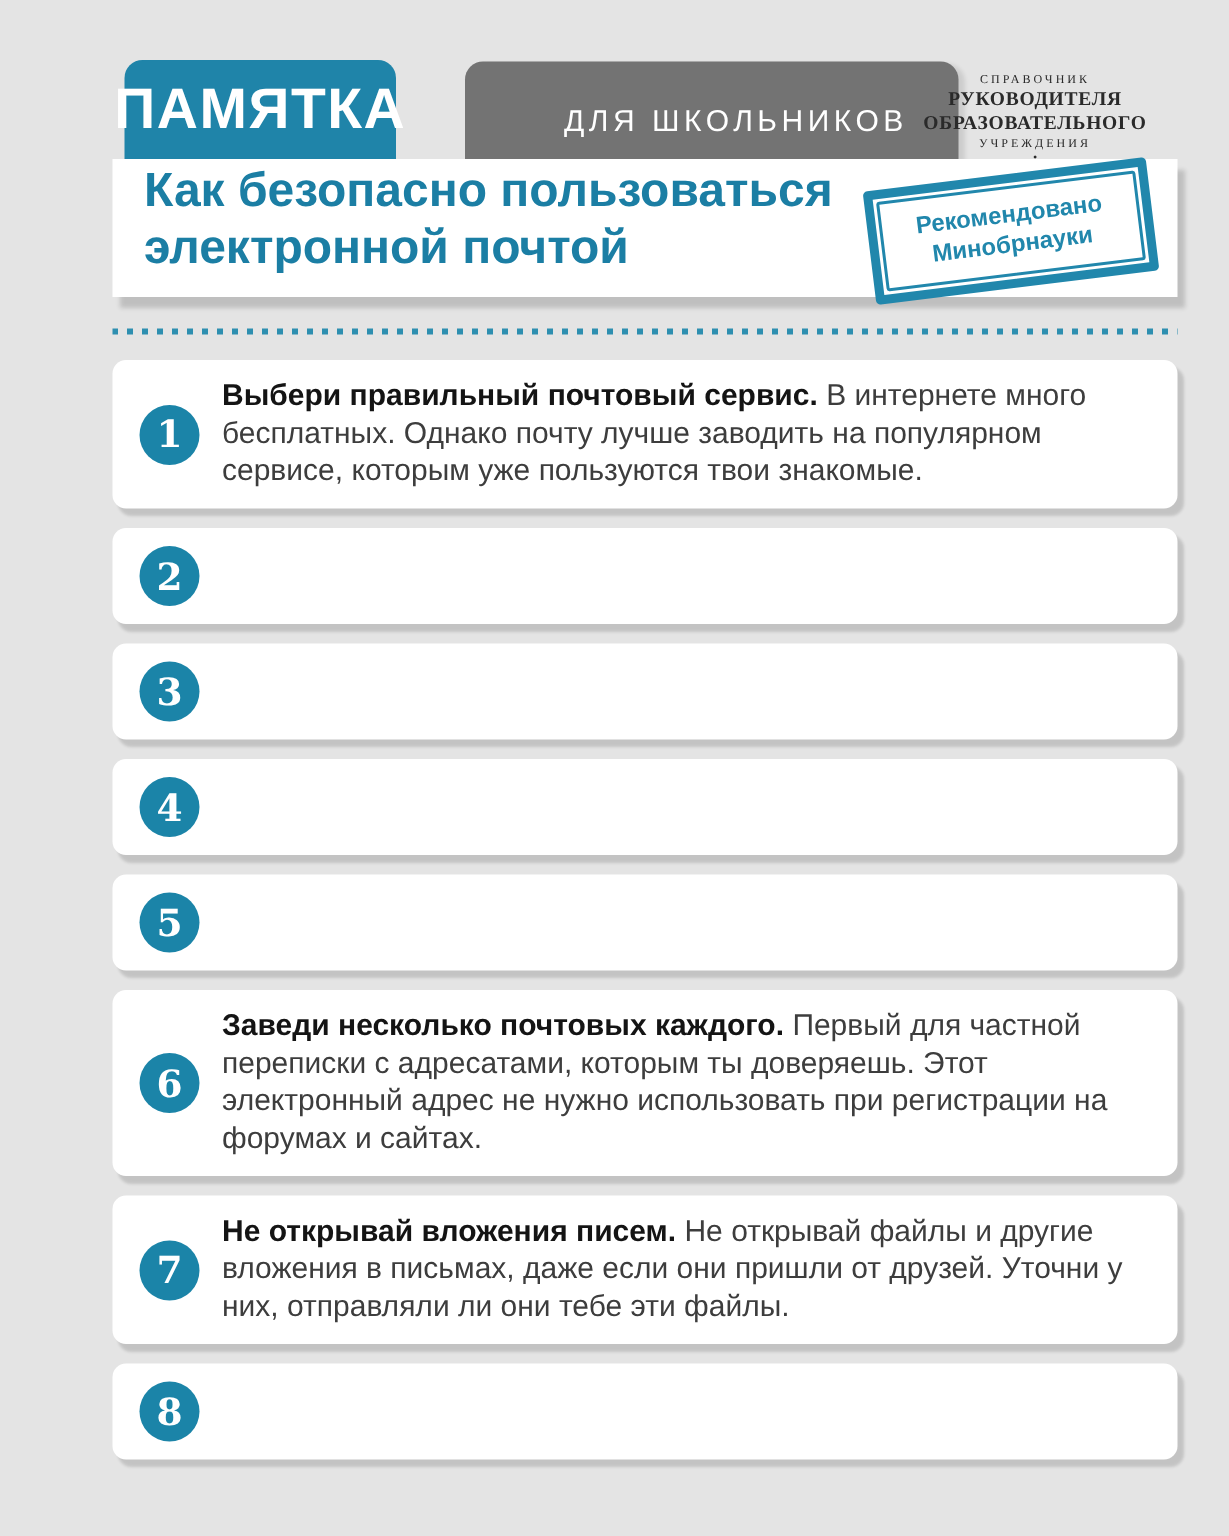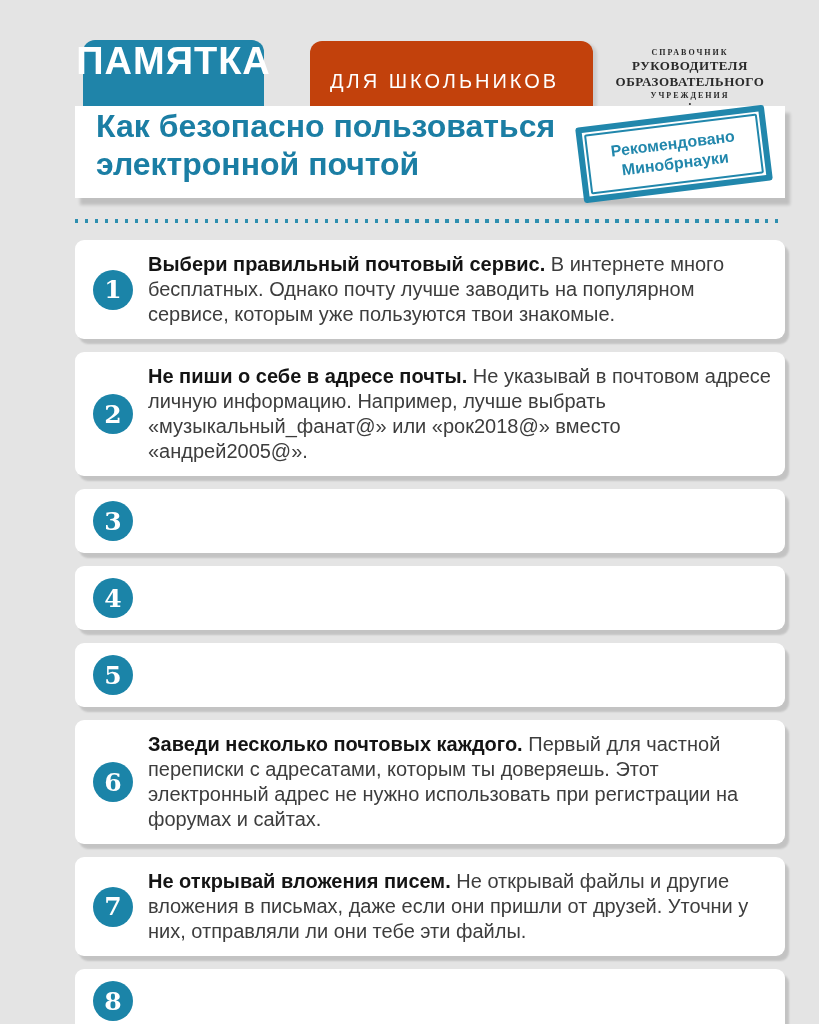--- a/index.html
+++ b/index.html
@@ -11,40 +11,40 @@
     overflow:hidden;
   }
   .page{position:relative;width:819px;height:1024px;background:#e4e4e4;}
   .content{position:absolute;left:75px;top:40px;width:710px;}
 
   
   .tabs-row{position:relative;height:66px;}
   .tab-dark{
     position:absolute;left:8px;top:0;width:181px;height:66px;
     background:#1f84a9;border-radius:12px 12px 0 0;
-    display:flex;justify-content:center;
+    display:flex;align-items:center;justify-content:center;
   }
   .tab-dark span{
     color:#ffffff;font-size:38px;font-weight:bold;letter-spacing:1px;
   }
   .tab-light{
     position:absolute;left:235px;top:1px;width:283px;height:65px;
-    background:#c2410c;border-radius:12px 12px 0 0;
+    background:#737373;border-radius:12px 12px 0 0;
     box-shadow:4px 2px 3px rgba(0,0,0,0.10);
-    display:flex;align-items:flex-end;
+    display:flex;align-items:flex-end;padding-left:46px;
   }
   .tab-light span{
     color:#ffffff;font-size:20px;letter-spacing:3px;
     padding:0 0 13px 20px;white-space:nowrap;
   }
   .logo{
     position:absolute;right:0;top:8px;width:190px;text-align:center;
     font-family:"Liberation Serif",serif;color:#2a2a2a;line-height:1.25;
   }
-  .logo .l-sm{font-size:8px;letter-spacing:2px;font-weight:bold;}
+  .logo .l-sm{font-size:8px;letter-spacing:2px;}
   .logo .l-lg{font-size:13px;font-weight:bold;letter-spacing:0.5px;}
   .logo .l-dot{font-size:8px;line-height:1;}
 
   
   .title-block{
     position:relative;background:#ffffff;min-height:90px;
     box-shadow:5px 7px 3px rgba(0,0,0,0.16);
   }
   .title-block h1{
     margin:0;padding:1px 0 15px 21px;
@@ -124,21 +124,20 @@
 
     <div class="cards">
 
       <div class="card">
         <div class="num">1</div>
         <p><b>Выбери правильный почтовый сервис.</b> <span>В интернете много бесплатных. Однако почту лучше заводить на популярном сервисе, которым уже пользуются твои знакомые.</span></p>
       </div>
 
       <div class="card">
         <div class="num">2</div>
-        <p><b>Не пиши о себе в адресе почты.</b> <span>Не указывай в почтовом адресе личную информацию. Например, лучше выбрать «музыкальный_фанат@» или «рок2018@» вместо «андрей2005@».</span></p>
       </div>
 
       <div class="card">
         <div class="num">3</div>
       </div>
 
       <div class="card">
         <div class="num">4</div>
       </div>
 

